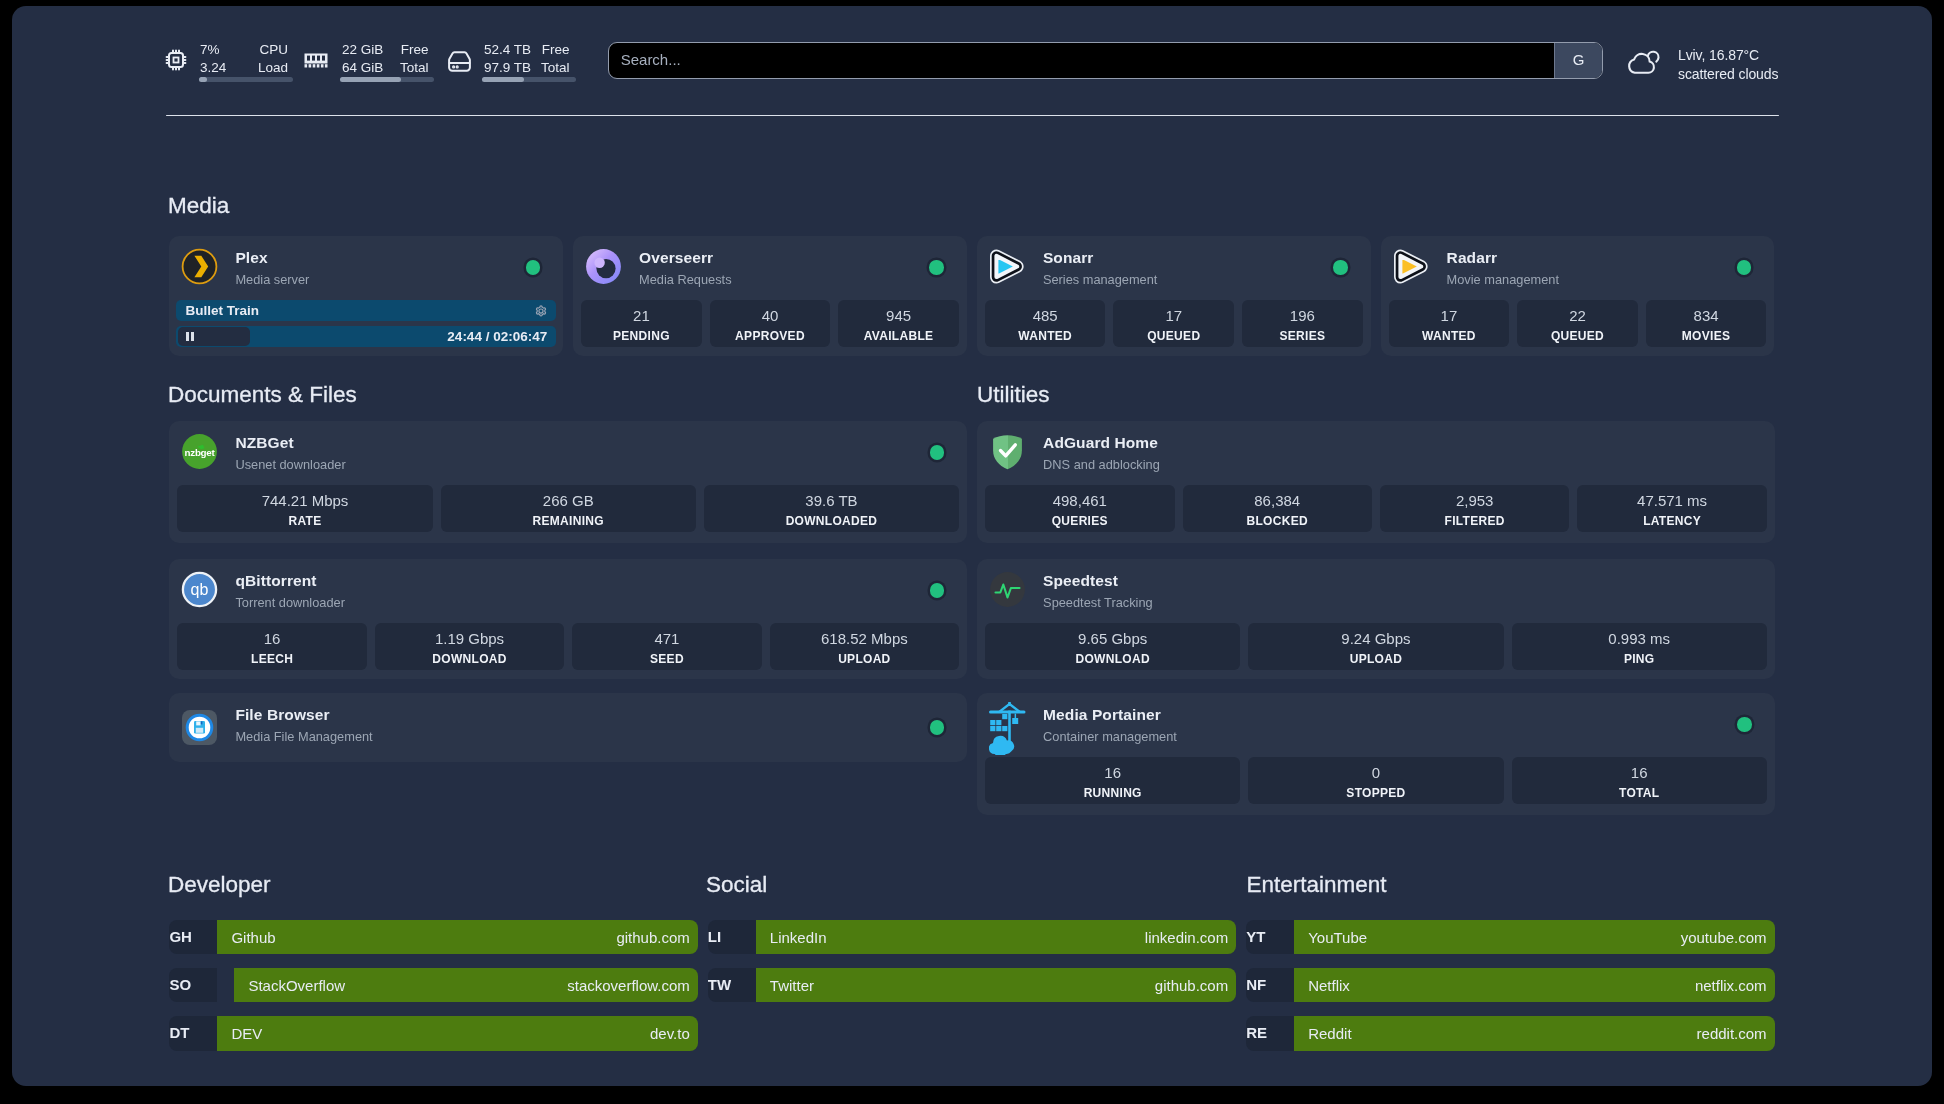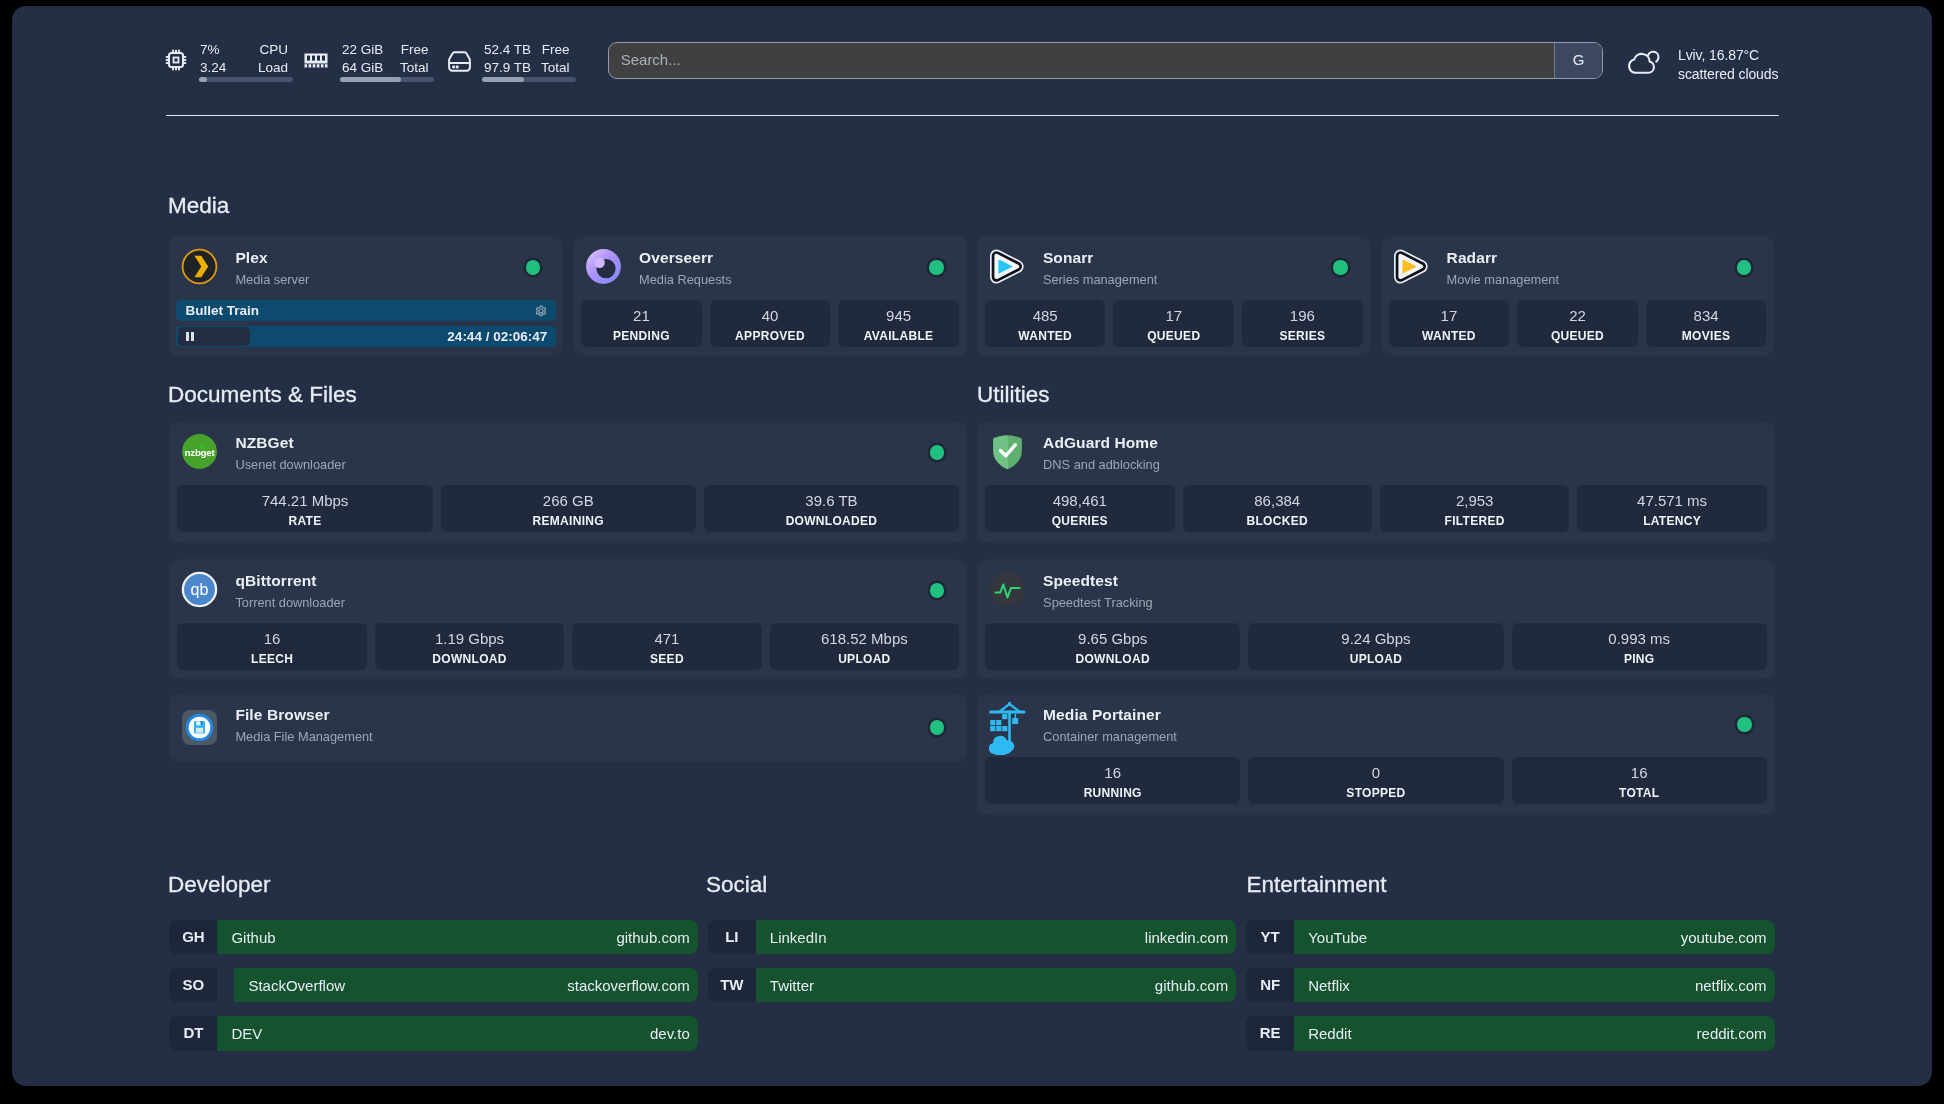--- a/index.html
+++ b/index.html
@@ -7,21 +7,21 @@
   body { font-family:"Liberation Sans", sans-serif; }
   #canvas { position:absolute; left:12px; top:6px; width:1920px; height:1080px;
             background:#242e44; border-radius:14px; overflow:hidden; will-change:transform; filter:blur(0.3px); }
   .abs { position:absolute; }
   
   .mon { position:absolute; top:34.5px; color:#e8ecf4; font-size:13.5px; line-height:18.5px; }
   .mon .cols { display:flex; justify-content:space-between; }
   .mon .bar { position:absolute; left:0; right:0; top:36.5px; height:4.5px; border-radius:3px; background:#46536a; }
   .mon .bar > div { height:100%; border-radius:3px; background:#96a2b4; }
   .searchbox { position:absolute; left:595.7px; top:36.3px; width:995.5px; height:36.4px;
-      background:#404040; border:1.3px solid #939cad; border-radius:9px; color:#a7b0bf;
+      background:#000000; border:1.3px solid #939cad; border-radius:9px; color:#a7b0bf;
       font-size:15px; line-height:33.6px; padding-left:12px; }
   .gbtn { position:absolute; right:0; top:0; bottom:0; width:48px; background:#3c485f;
       border-radius:0 7.5px 7.5px 0; border-left:1.3px solid rgba(150,160,180,0.55);
       color:#e8ecf4; font-size:15px; text-align:center; line-height:33.6px; }
   .weather-txt { position:absolute; left:1666px; top:39.5px; color:#e8ecf4; font-size:14px; line-height:19.5px; letter-spacing:-0.1px; }
   .topline { position:absolute; left:154px; top:108.6px; width:1613px; height:1.8px; background:#dde2eb; border-radius:2px; }
   
   h2 { position:absolute; color:#e7ebf4; font-size:22.5px; font-weight:400; letter-spacing:0px; -webkit-text-stroke:0.3px #e7ebf4; }
   
   .card { position:absolute; background:#2b3549; border-radius:10px; }
@@ -32,22 +32,22 @@
          box-shadow:0 0 0 2.5px rgba(15,19,33,.45); right:23px; top:24px; }
   .stats { position:absolute; left:8px; right:8px; top:64px; height:47px; display:flex; gap:8px; }
   .stat { flex:1; background:#212a3c; border-radius:6px; text-align:center; padding-top:5.5px; }
   .stat .v { color:#d0d7e1; font-size:15px; line-height:19px; }
   .stat .l { color:#f0f3f8; font-size:12px; font-weight:700; letter-spacing:0.3px; line-height:17px; margin-top:3px; }
   
   .prow { position:absolute; left:7px; right:7px; height:21px; background:#0c4a6e; border-radius:5px; }
   
   .bm { position:absolute; height:34.5px; border-radius:8px; overflow:hidden; display:flex; }
   .bm .tag { width:48px; background:#1e2739; color:#e8ecf4; font-size:15px; font-weight:700;
-             text-align:center; line-height:34.5px; flex:none; }
-  .bm .main { flex:1; background:#14532d; position:relative; }
+             text-align:left; line-height:34.5px; flex:none; }
+  .bm .main { flex:1; background:#4d7c0f; position:relative; }
   .bm .name { position:absolute; left:14px; top:0; line-height:35px; color:#e8ecf4; font-size:15px; }
   .bm .url  { position:absolute; right:8px; top:0; line-height:35px; color:#e8ecf4; font-size:15px; }
 </style>
 </head>
 <body>
 <div id="canvas">
 
   <svg class="abs" style="left:152px; top:42px;" width="24" height="24" viewBox="0 0 24 24" fill="none" stroke="#e8ecf4" stroke-width="2" stroke-linecap="round">
     <rect x="5" y="5" width="14" height="14" rx="2.5"></rect>
       <rect x="9.5" y="9.5" width="5" height="5" stroke-width="1.8"></rect>

